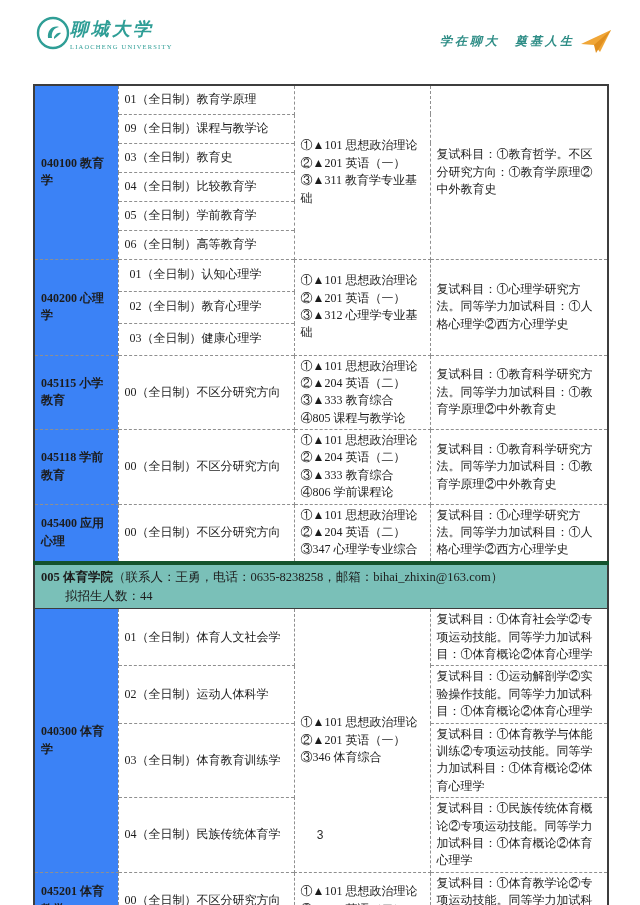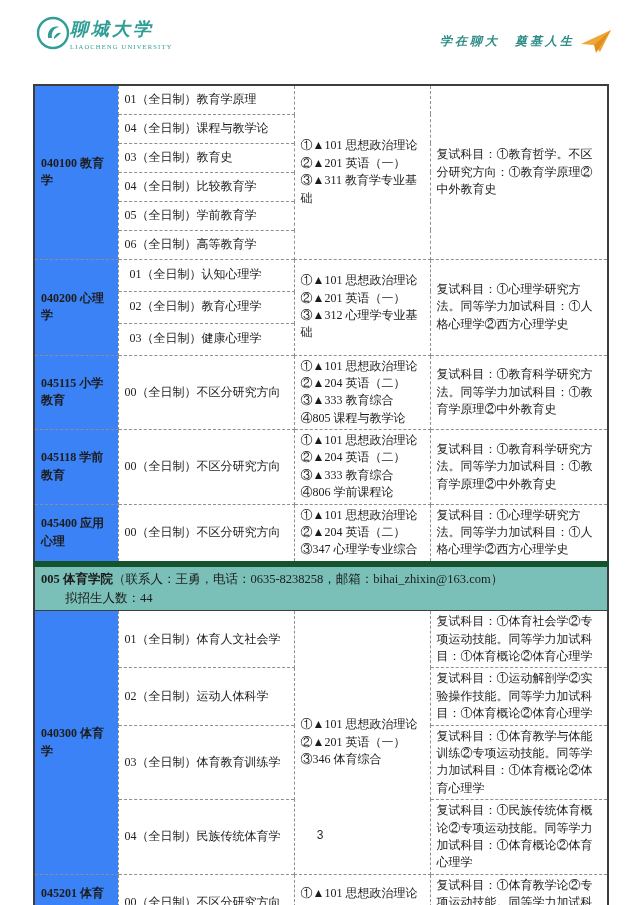--- a/index.html
+++ b/index.html
@@ -31,21 +31,21 @@
   }
   td.code { background:#3b82f6; font-weight:bold; padding:2px 5px;margin-top:12px; }
   td.dir  { padding-left:10px;margin-top:42px; }
   td.exam { padding:3px 4px 3px 6px; }
   td.retest { padding:3px 5px; }
   tr.h29 td.dir { height:29px; }
   tr.h32 td.dir { height:32px;padding-left:11px; }
   tr.h70 td.dir { height:66px; }
   tr.h52 td.dir { height:50px; }
   tr.banner td {
-    background:#7ac0b8; border-top:6px solid #14532d; border-bottom:1px solid #3d3d3d;
+    background:#7ac0b8; border-top:4px solid #14532d; border-bottom:1px solid #3d3d3d;
     padding:3px 6px; font-size:12.5px; line-height:1.5;
   }
   .banner-college { font-weight:bold; }
   .banner-line2 { padding-left:24px; }
   .exam-line { line-height:1.45; }
   .page-number {
     position:absolute; top:828px; left:0; width:100%;
     text-align:center; font-size:12px; color:#2a2a2a;
     font-family:"Liberation Sans","DejaVu Sans",sans-serif;
   }
@@ -88,21 +88,21 @@
         <td class="code" rowspan="6">040100 教育学</td>
         <td class="dir">01（全日制）教育学原理</td>
         <td class="exam" rowspan="6">
           <div class="exam-line">①▲101 思想政治理论</div>
           <div class="exam-line">②▲201 英语（一）</div>
           <div class="exam-line">③▲311 教育学专业基础</div>
         </td>
         <td class="retest" rowspan="6">复试科目：①教育哲学。不区分研究方向：①教育学原理②中外教育史</td>
       </tr>
       <tr class="h29">
-          <td class="dir">04（全日制）课程与教学论</td>
+          <td class="dir">09（全日制）课程与教学论</td>
         </tr>
       <tr class="h29">
           <td class="dir">03（全日制）教育史</td>
         </tr>
       <tr class="h29">
           <td class="dir">04（全日制）比较教育学</td>
         </tr>
       <tr class="h29">
           <td class="dir">05（全日制）学前教育学</td>
         </tr>

